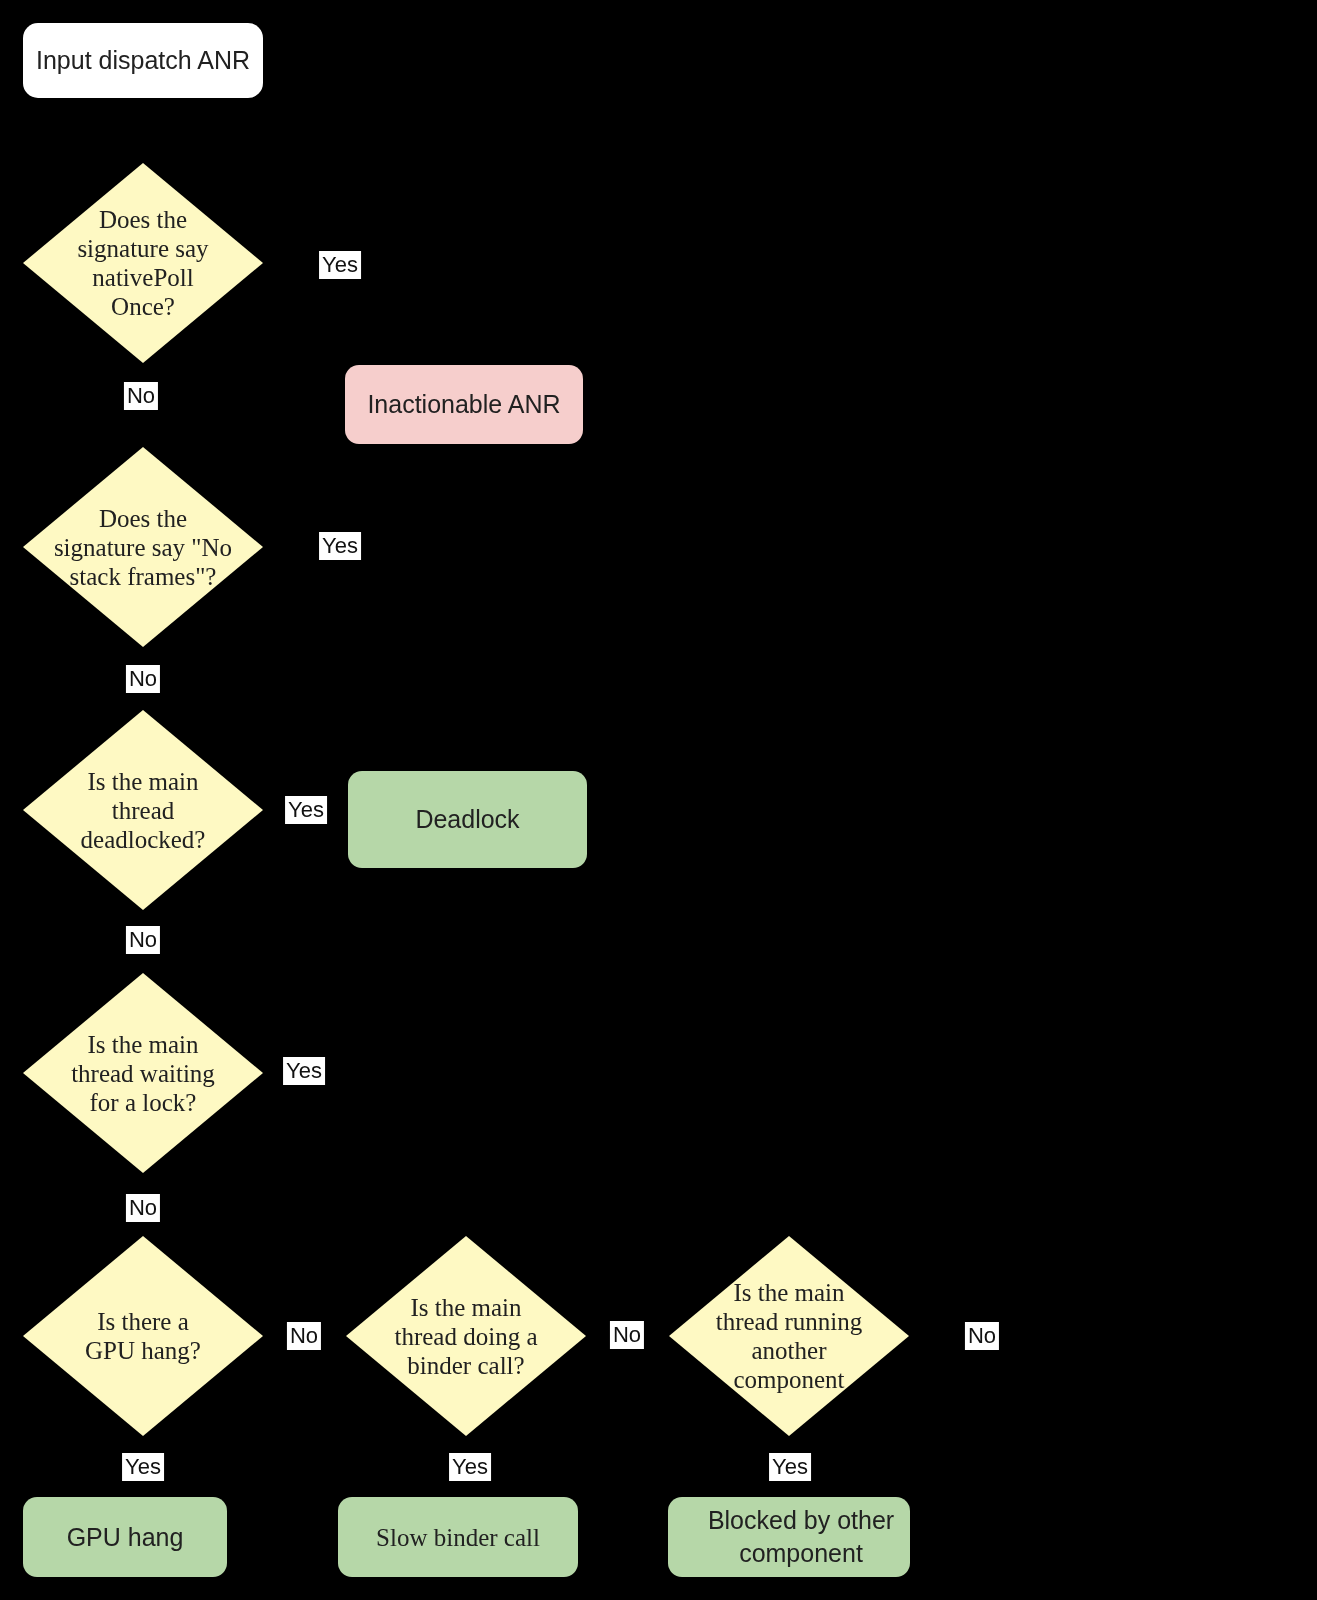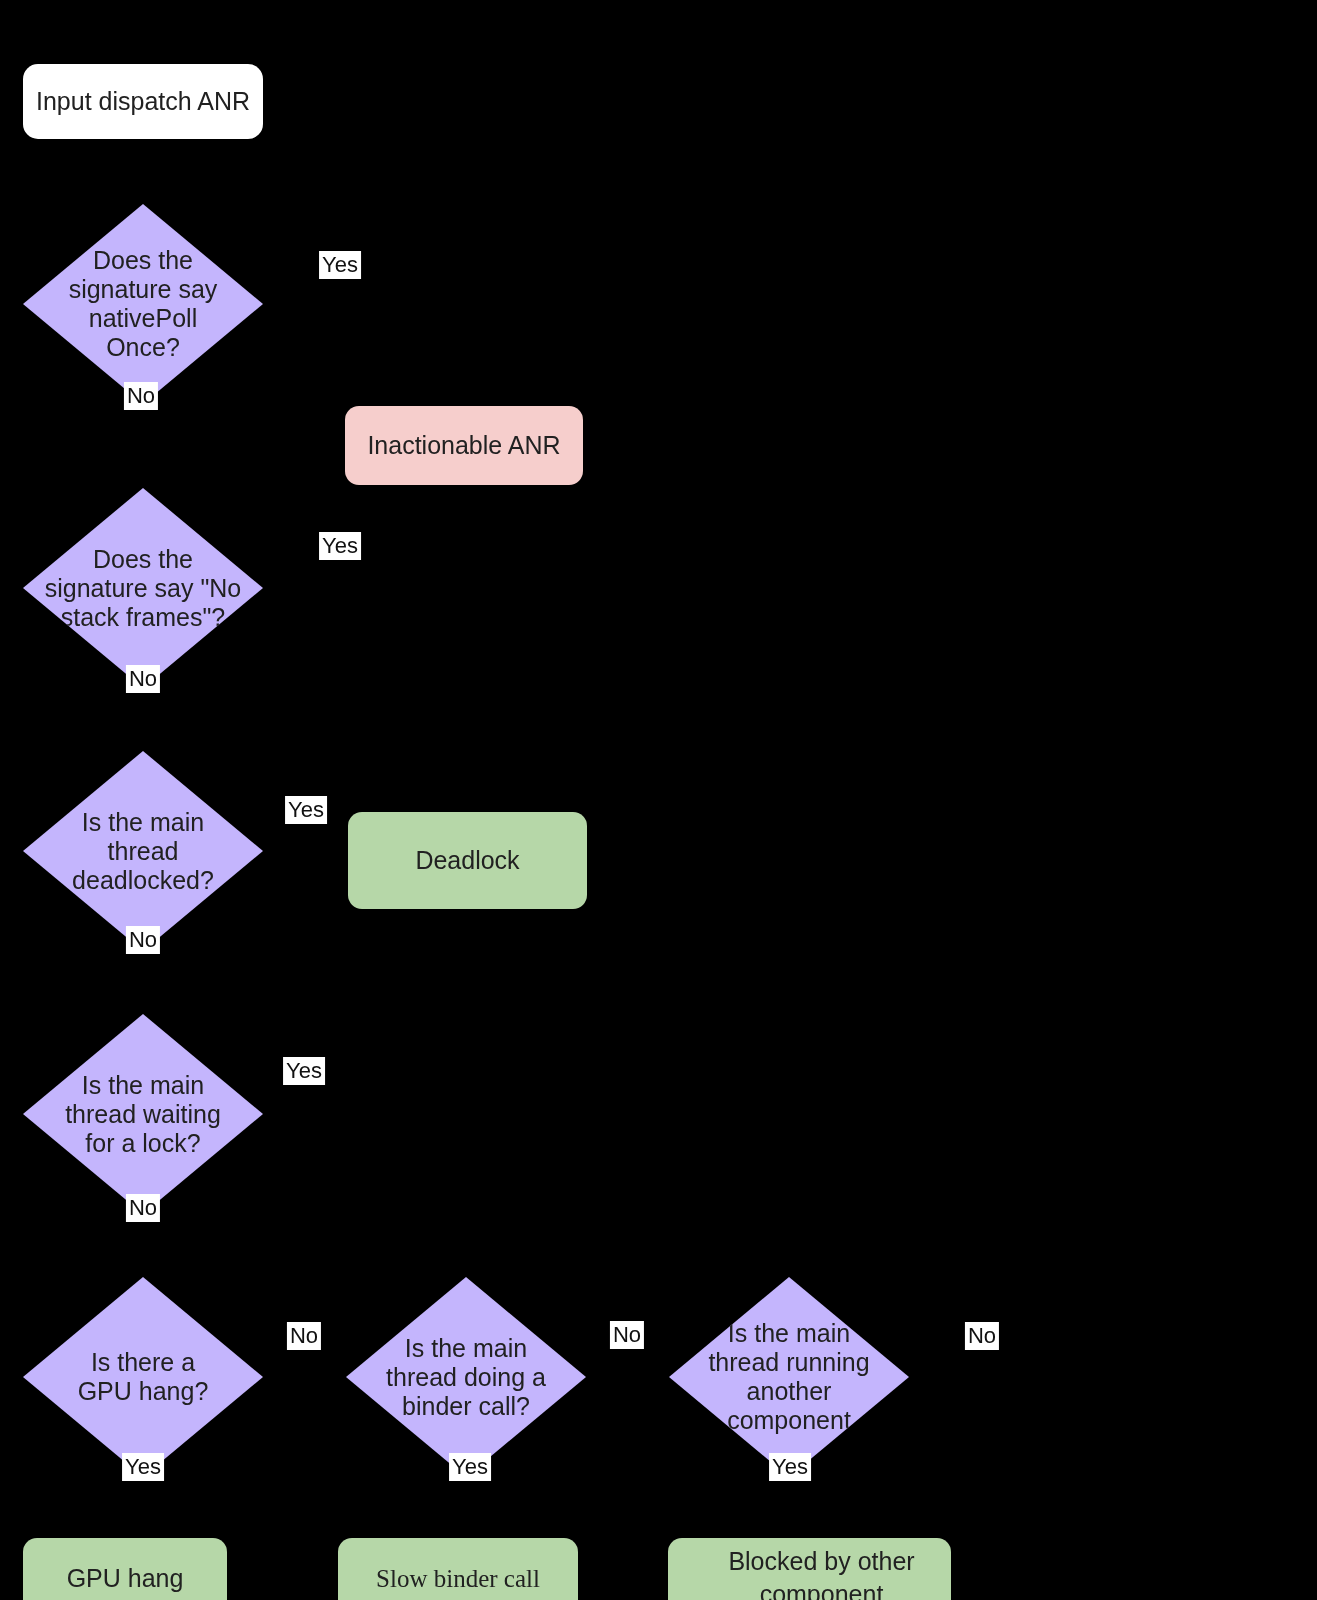--- a/index.html
+++ b/index.html
@@ -20,40 +20,40 @@
   .node {
     position: absolute;
     display: flex;
     align-items: center;
     justify-content: center;
     text-align: center;
     white-space: pre-line;
     font-size: 25px;
     line-height: 29px;
     box-sizing: border-box;
-    margin-top: 41px;
   }
   .node-rect {
     background: #ffffff;
     border-radius: 15px;
   }
   .node-bad {
     background: #f6cecc;
     border-radius: 14px;
     text-align: center;
   }
   .node-good {
     background: #b6d7a8;
     border-radius: 14px;
   }
   .diamond {
-    background: #c4b5fd;
+    background: #fef9c3;
     clip-path: polygon(50% 0%, 100% 50%, 50% 100%, 0% 50%);
     width: 240px;
     height: 200px;
+    font-family: Liberation Serif, serif;
   }
   .edge-label {
     position: absolute;
     transform: translate(-50%, -50%);
     background: #ffffff;
     color: #111111;
     font-size: 22px;
     line-height: 26px;
     padding: 1px 3px;
   }
@@ -122,21 +122,21 @@
   <div class="node diamond" style="left:669px; top:1236px;">Is the main
 thread running
 another
 component</div>
 
 
   <div class="node node-good" style="left:23px; top:1497px; width:204px; height:80px;">GPU hang</div>
 
   <div class="node node-good" style="left:338px; top:1497px; width:240px; height:80px;font-family:Liberation Serif, serif;">Slow binder call</div>
 
-  <div class="node node-good" style="left:668px; top:1497px; width:283px; height:80px; line-height:33px;padding-left:24px;">Blocked by other
+  <div class="node node-good" style="left:668px; top:1497px; width:242px; height:80px; line-height:33px;padding-left:24px;">Blocked by other
 component</div>
 
   <span class="edge-label" style="left:340px; top:265px;">Yes</span>
   <span class="edge-label" style="left:141px; top:396px;">No</span>
 
   <span class="edge-label" style="left:340px; top:546px;">Yes</span>
   <span class="edge-label" style="left:143px; top:679px;">No</span>
 
   <span class="edge-label" style="left:306px; top:810px;">Yes</span>
   <span class="edge-label" style="left:143px; top:940px;">No</span>

